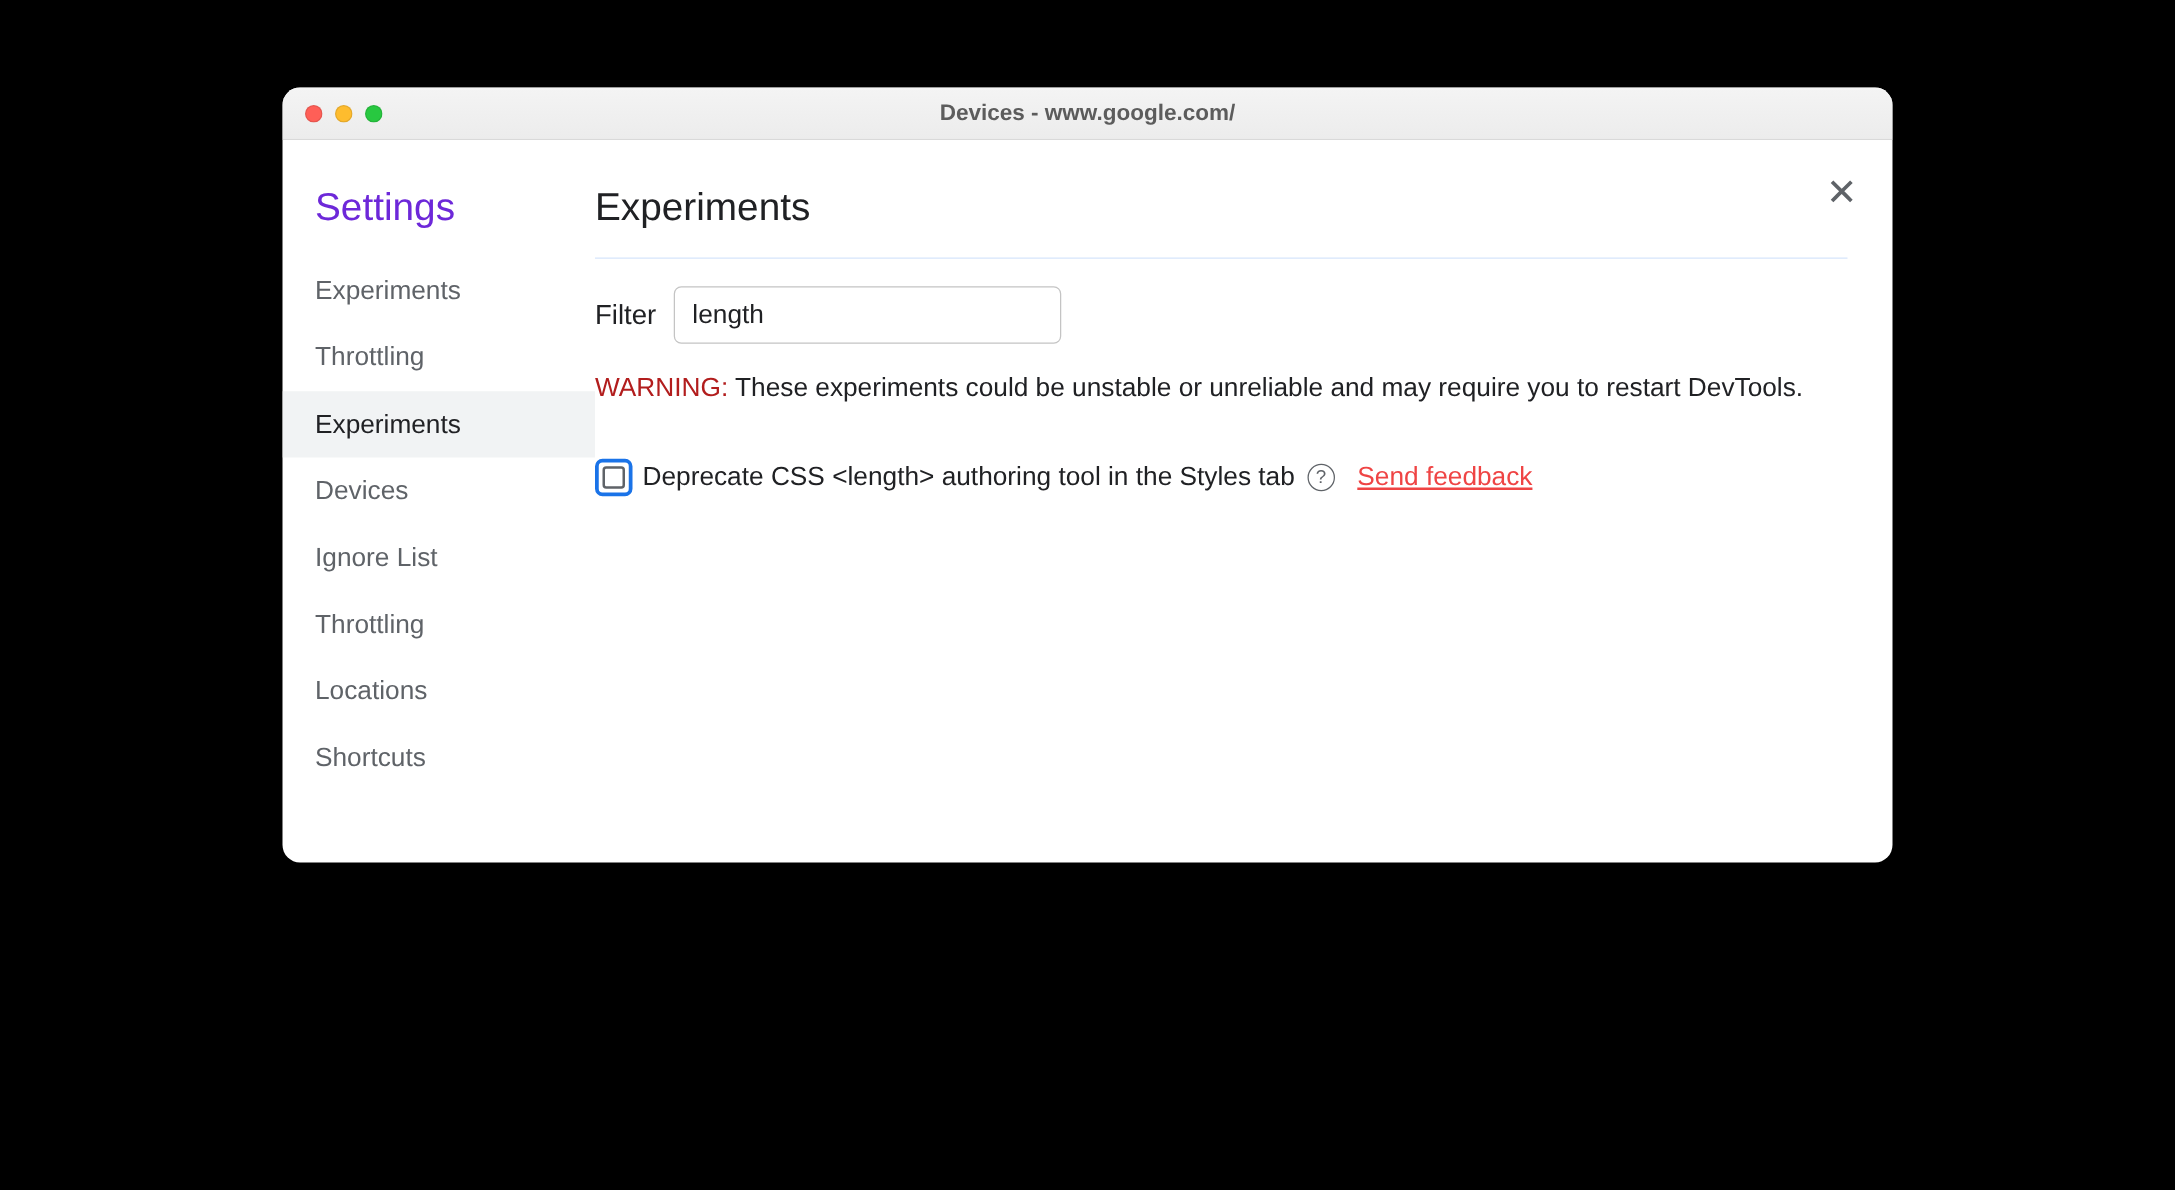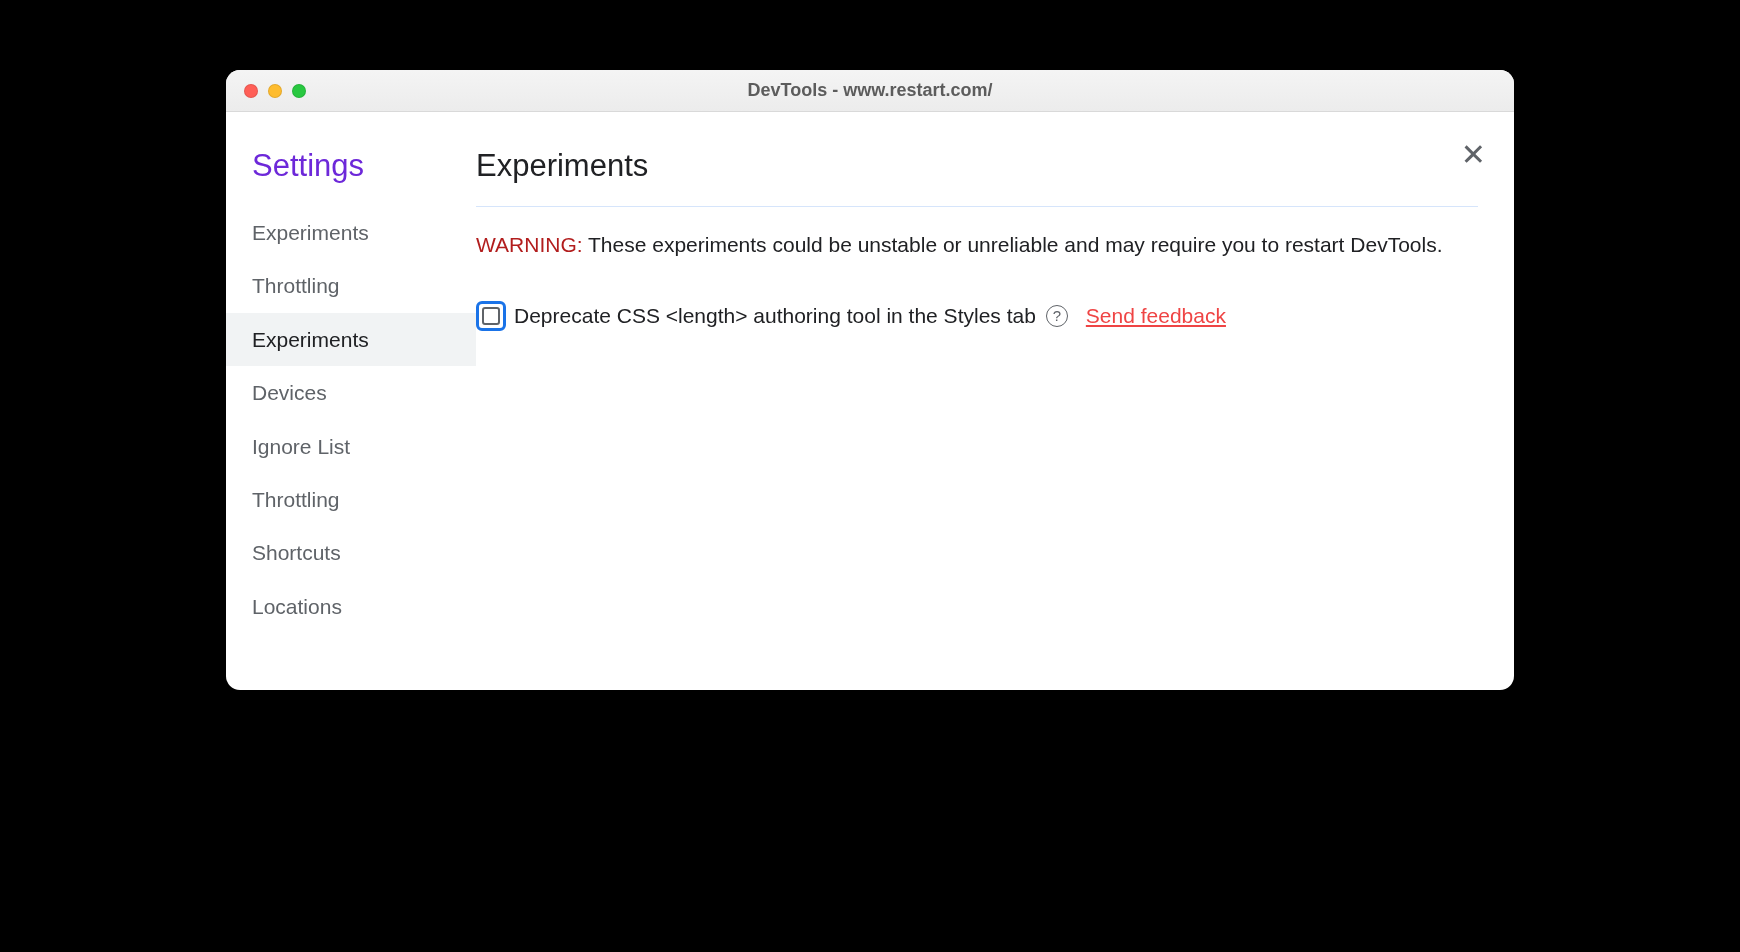--- a/index.html
+++ b/index.html
@@ -173,37 +173,41 @@
 </head>
 <body>
 
 <div class="window">
   <div class="titlebar">
     <div class="traffic-lights">
       <div class="tl red"></div>
       <div class="tl yellow"></div>
       <div class="tl green"></div>
     </div>
-    <div class="titlebar-title">DevTools - www.restart.com/</div>
+    <div class="titlebar-title">Devices - www.google.com/</div>
   </div>
   <div class="body">
     <div class="close-btn">✕</div>
     <div class="sidebar">
       <div class="sidebar-title">Settings</div>
       <div class="sidebar-item">Experiments</div>
       <div class="sidebar-item">Throttling</div>
       <div class="sidebar-item active">Experiments</div>
       <div class="sidebar-item">Devices</div>
       <div class="sidebar-item">Ignore List</div>
       <div class="sidebar-item">Throttling</div>
+      <div class="sidebar-item">Locations</div>
       <div class="sidebar-item">Shortcuts</div>
-      <div class="sidebar-item">Locations</div>
     </div>
     <div class="main">
       <div class="main-heading">Experiments</div>
+      <div class="filter-row">
+        <span class="filter-label">Filter</span>
+        <input class="filter-input" type="text" value="length" style="">
+      </div>
       <div class="warning-text">
         <span class="warning-prefix">WARNING:</span>
         <span>These experiments could be unstable or unreliable and may require you to restart DevTools.</span>
       </div>
       <div class="experiment-row">
         <div class="checkbox-wrap">
           <div class="checkbox-inner"></div>
         </div>
         <span>Deprecate CSS &lt;length&gt; authoring tool in the Styles tab</span>
         <span class="help-icon">?</span>

